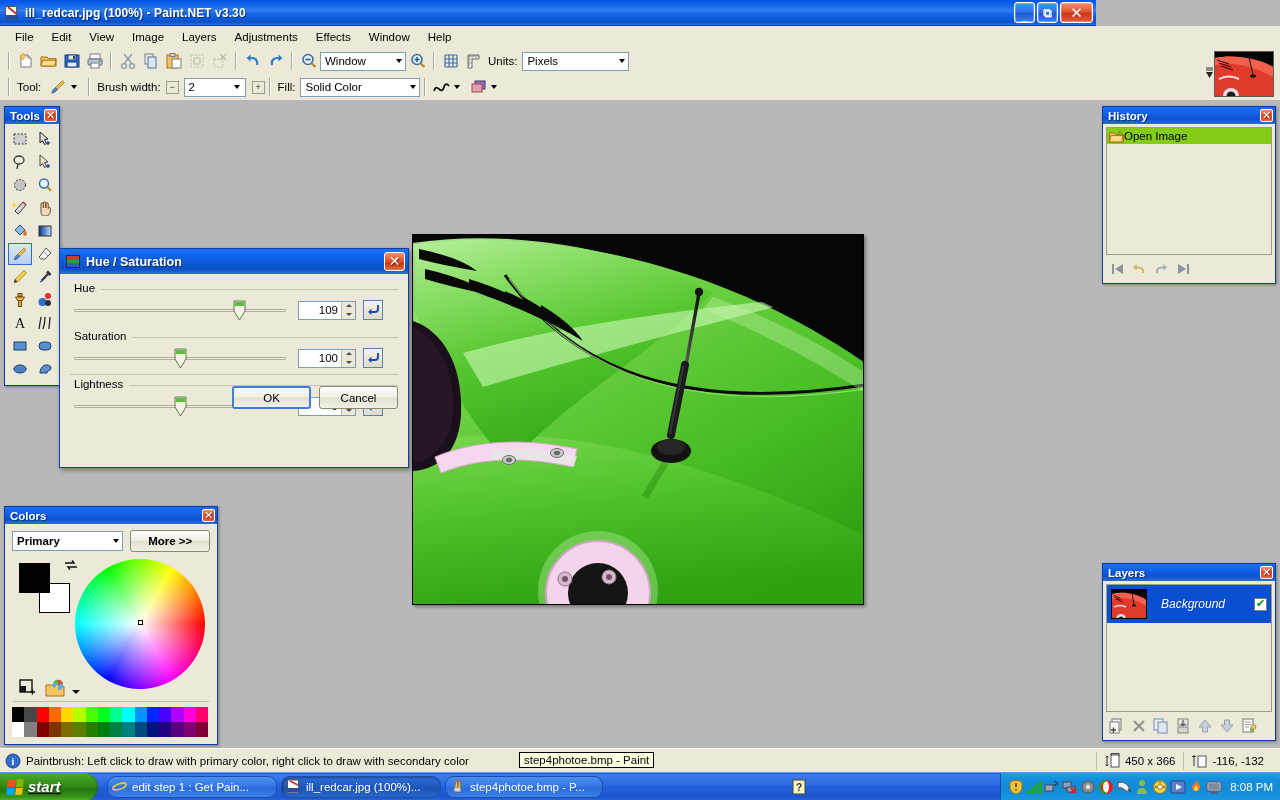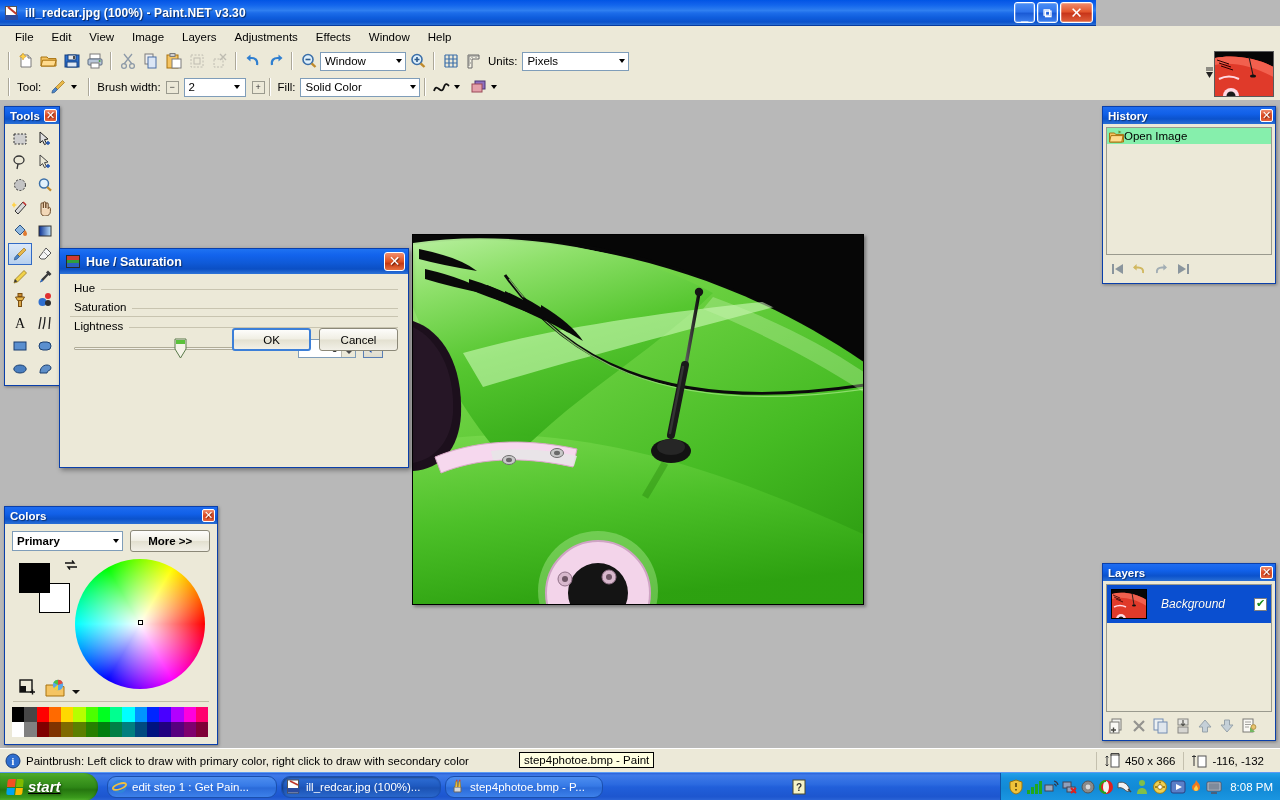--- a/index.html
+++ b/index.html
@@ -216,21 +216,21 @@
 
   
   #history-palette { left: 1102px; top: 106px; width: 174px; height: 178px; }
   #layers-palette  { left: 1102px; top: 563px; width: 174px; height: 178px; }
   .pane-list {
     margin: 3px; background: #ece9d8; border: 1px solid #9a9a8e;
     height: 128px; overflow: hidden; position: relative;
   }
   .hist-row {
     display: flex; align-items: center; height: 16px;
-    background: #86efac; padding-left: 2px; font-size: 11.5px;
+    background: #84cc16; padding-left: 2px; font-size: 11.5px;
   }
   .pane-toolbar {
     display: flex; align-items: center; gap: 2px; padding: 2px 4px;
     height: 22px;
   }
   .pane-tbtn {
     width: 20px; height: 18px; display: flex; align-items: center;
     justify-content: center; opacity: 0.75;
   }
   .layer-row {
@@ -1068,26 +1068,74 @@
       <span>Hue / Saturation</span>
       <span class="dlg-close">✕</span>
     </div>
     <div class="dlg-body">
 
       <div class="slider-group">
         <div class="sg-head">
           <span class="sg-label">Hue</span>
           <span class="sg-rule"></span>
         </div>
+        <div class="sg-row">
+          <div class="slider-track-wrap">
+            <div class="slider-track"></div>
+            <div class="slider-thumb" id="thumb-hue" style="left: 159.2px;">
+              <svg width="13" height="21" viewBox="0 0 13 21">
+                <path d="M1 1h11v10l-5.5 9L1 11z" fill="#f5f3e8" stroke="#5a7a4a" stroke-width="1"></path>
+                <rect x="2" y="2" width="9" height="4" fill="#5ac23a"></rect>
+              </svg>
+            </div>
+          </div>
+          <div class="num-box">
+            <span class="num-val">109</span>
+            <span class="num-spin">
+              <span class="spin-tri-up"></span>
+              <span class="spin-tri-dn"></span>
+            </span>
+          </div>
+          <div class="reset-btn">
+            <svg width="13" height="12" viewBox="0 0 13 12">
+              <path d="M11 1v4a3 3 0 01-3 3H3" fill="none" stroke="#1a4fae" stroke-width="2"></path>
+              <path d="M4.5 4.6L1 8l3.5 3z" fill="#1a4fae"></path>
+            </svg>
+          </div>
+        </div>
       </div>
 
       <div class="slider-group">
         <div class="sg-head">
           <span class="sg-label">Saturation</span>
           <span class="sg-rule"></span>
+        </div>
+        <div class="sg-row">
+          <div class="slider-track-wrap">
+            <div class="slider-track"></div>
+            <div class="slider-thumb" id="thumb-sat" style="left: 99.5px;">
+              <svg width="13" height="21" viewBox="0 0 13 21">
+                <path d="M1 1h11v10l-5.5 9L1 11z" fill="#f5f3e8" stroke="#5a7a4a" stroke-width="1"></path>
+                <rect x="2" y="2" width="9" height="4" fill="#5ac23a"></rect>
+              </svg>
+            </div>
+          </div>
+          <div class="num-box">
+            <span class="num-val">100</span>
+            <span class="num-spin">
+              <span class="spin-tri-up"></span>
+              <span class="spin-tri-dn"></span>
+            </span>
+          </div>
+          <div class="reset-btn">
+            <svg width="13" height="12" viewBox="0 0 13 12">
+              <path d="M11 1v4a3 3 0 01-3 3H3" fill="none" stroke="#1a4fae" stroke-width="2"></path>
+              <path d="M4.5 4.6L1 8l3.5 3z" fill="#1a4fae"></path>
+            </svg>
+          </div>
         </div>
       </div>
 
       <div class="slider-group">
         <div class="sg-head">
           <span class="sg-label">Lightness</span>
           <span class="sg-rule"></span>
         </div>
         <div class="sg-row">
           <div class="slider-track-wrap">

